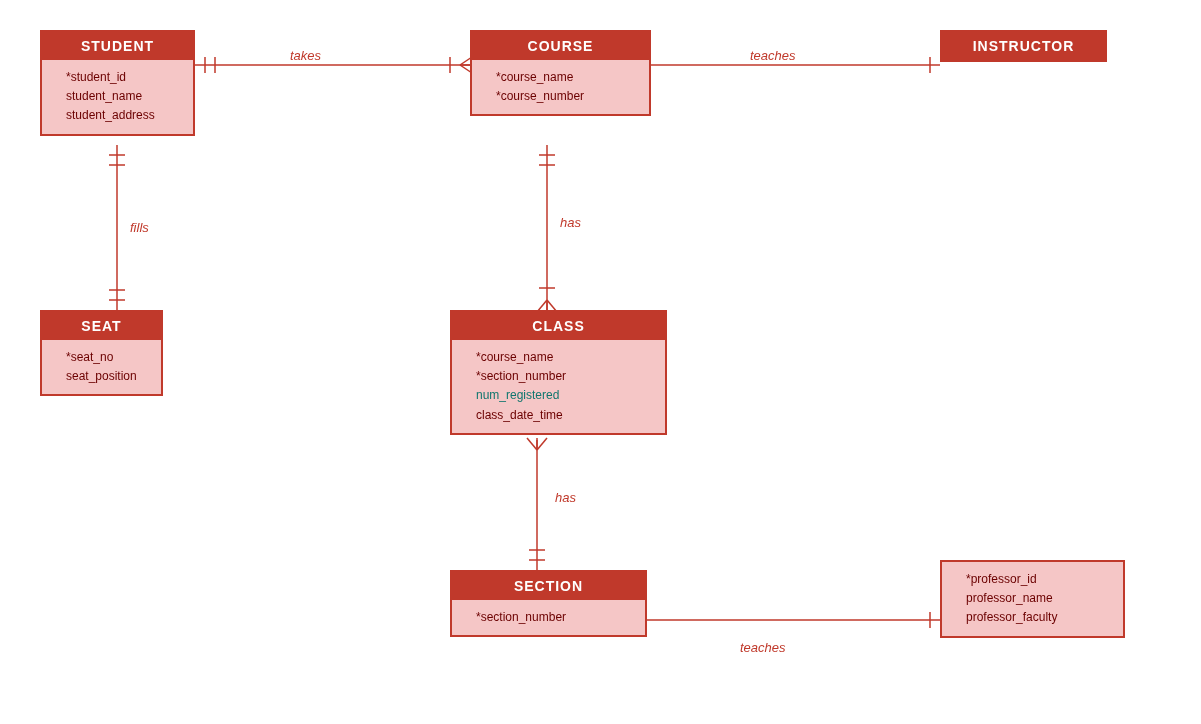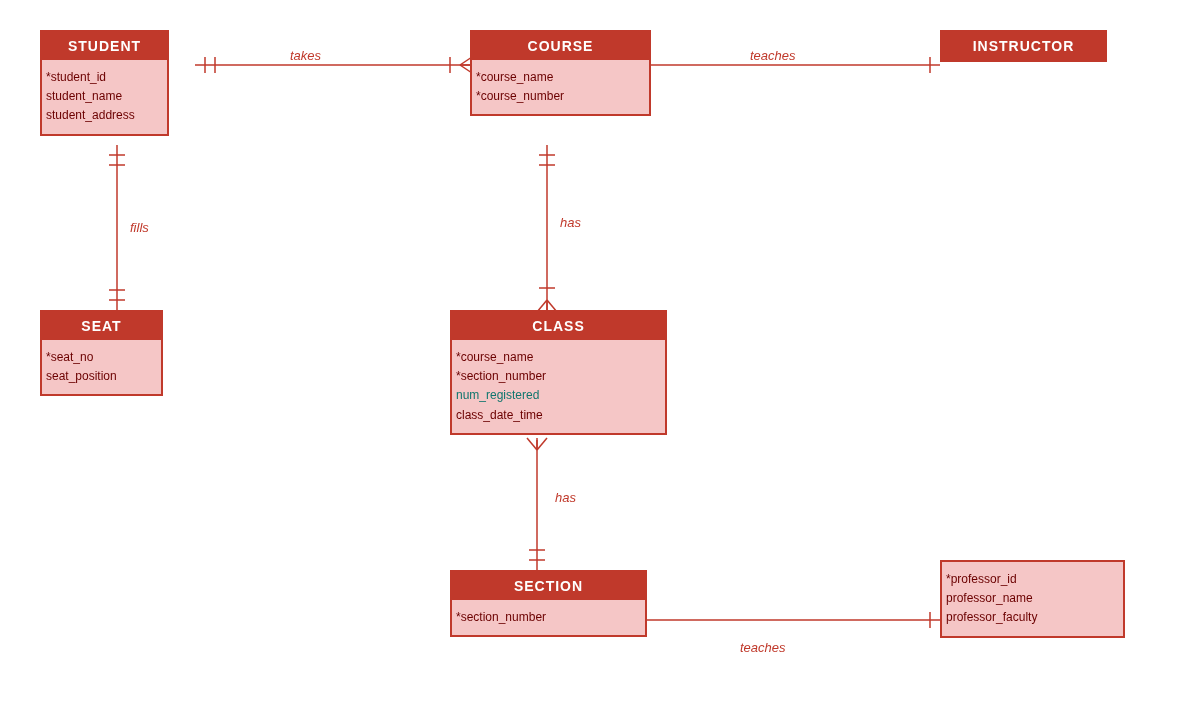--- a/index.html
+++ b/index.html
@@ -24,21 +24,21 @@
       background: #c0392b;
       color: #fff;
       font-weight: bold;
       font-size: 14px;
       text-align: center;
       padding: 6px 12px;
       letter-spacing: 1px;
     }
     .entity-body {
       background: #f5c6c6;
-      padding: 8px 4px;
+      padding: 8px 24px;
       font-size: 12px;
       color: #6b0000;
       line-height: 1.6;
     }
     svg.lines {
       position: absolute;
       top: 0;
       left: 0;
       width: 1201px;
       height: 724px;
@@ -116,21 +116,21 @@
     <line x1="930" y1="612" x2="930" y2="628" stroke="#c0392b" stroke-width="1.5"></line>
   </svg>
 
   <div class="relation-label" style="left:290px; top:48px;">takes</div>
   <div class="relation-label" style="left:750px; top:48px;">teaches</div>
   <div class="relation-label" style="left:130px; top:220px;">fills</div>
   <div class="relation-label" style="left:560px; top:215px;">has</div>
   <div class="relation-label" style="left:555px; top:490px;">has</div>
   <div class="relation-label" style="left:740px; top:640px;">teaches</div>
 
-  <div class="entity" style="left:40px; top:30px; width:129px;">
+  <div class="entity" style="left:40px; top:30px; width:155px;">
     <div class="entity-header">STUDENT</div>
     <div class="entity-body">
       <div>*student_id</div>
       <div>student_name</div>
       <div>student_address</div>
     </div>
   </div>
 
   <div class="entity" style="left:470px; top:30px; width:181px;">
     <div class="entity-header">COURSE</div>

